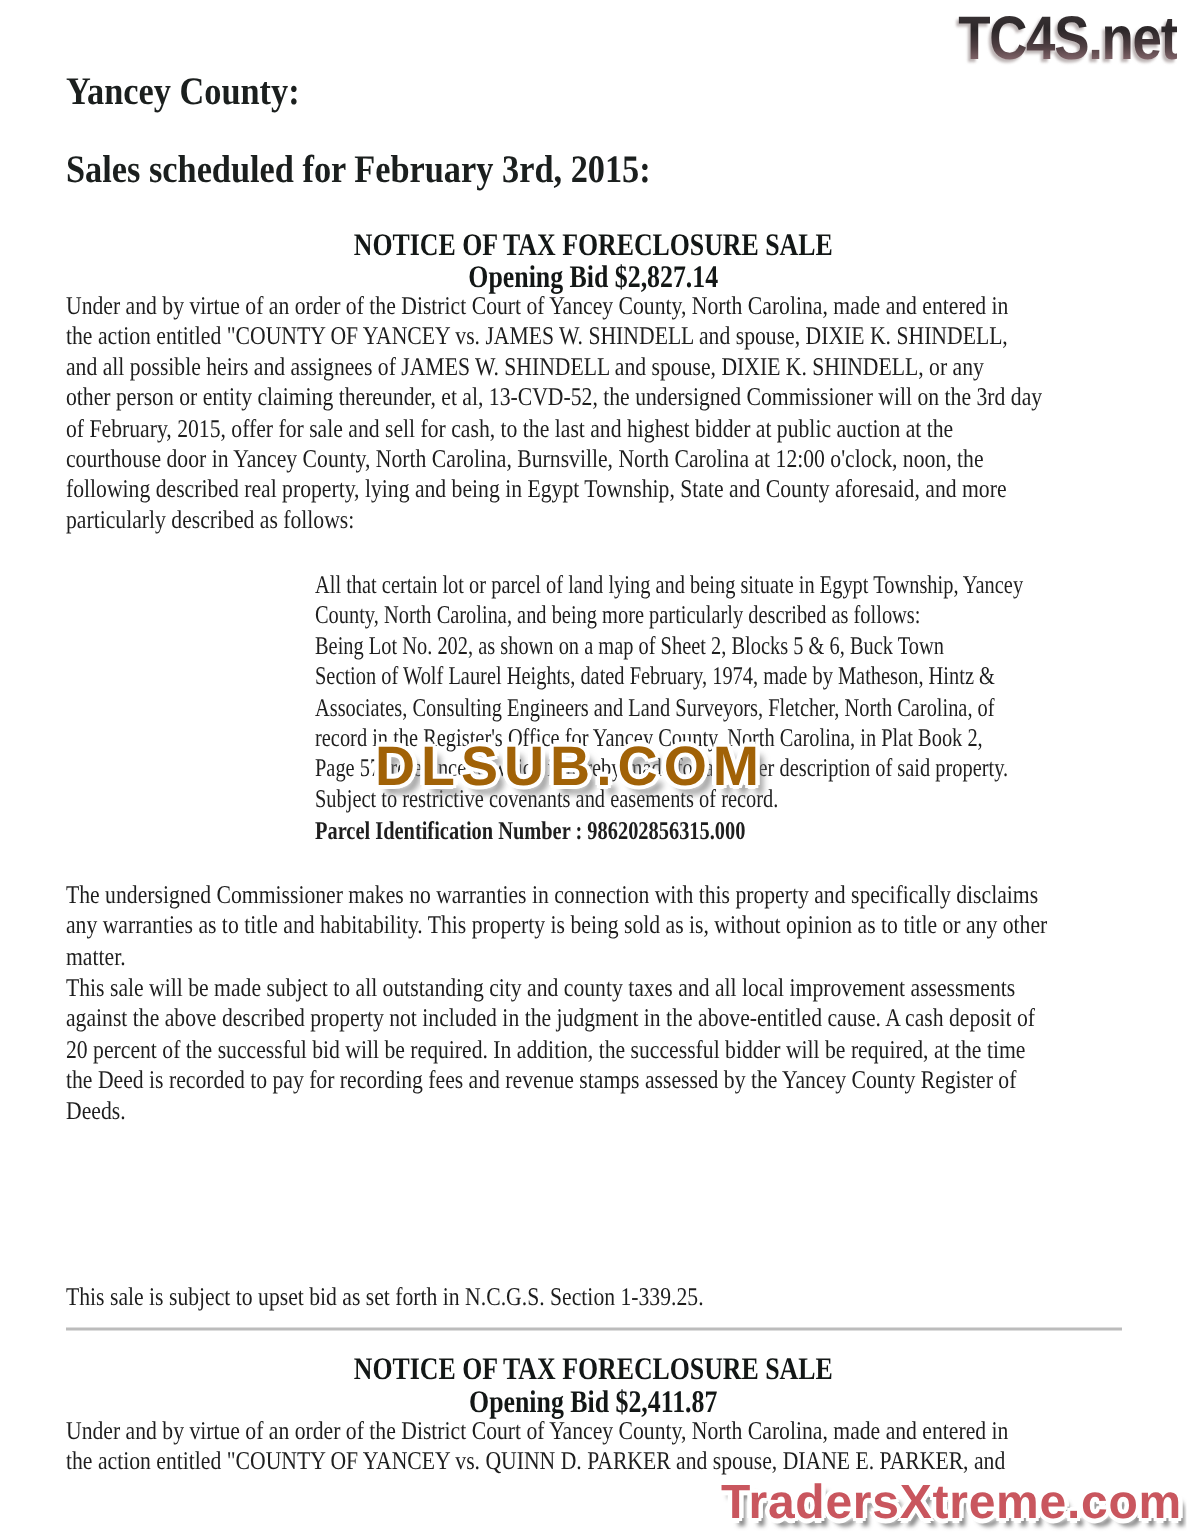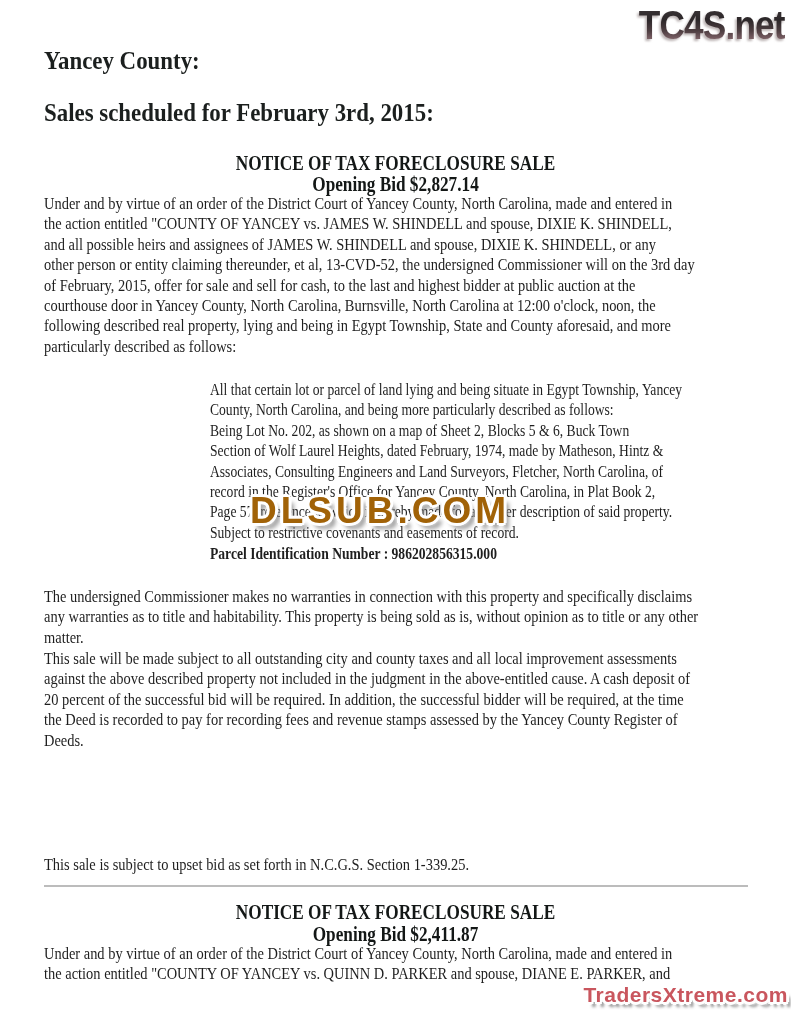--- a/index.html
+++ b/index.html
@@ -88,21 +88,21 @@
       -3px  0   0 #ffffff, 3px  0   0 #ffffff,
        0   -3px 0 #ffffff, 0    3px 0 #ffffff,
        5px  6px 4px rgba(120,120,120,0.75);
   }
 
   
   .wm-traders {
     right:3px; top:983px;
     font-family:"Liberation Sans", sans-serif;
     font-weight:bold;
-    font-size:21px;
+    font-size:32px;
     letter-spacing:0.5px;
     color:#c9565e;
     white-space:pre;
     text-shadow:
       -2px -2px 0 #ffffff, 2px -2px 0 #ffffff,
       -2px  2px 0 #ffffff, 2px  2px 0 #ffffff,
       -3px  0   0 #ffffff, 3px  0   0 #ffffff,
        0   -3px 0 #ffffff, 0    3px 0 #ffffff,
        4px  5px 3px rgba(100,100,100,0.8);
   }

